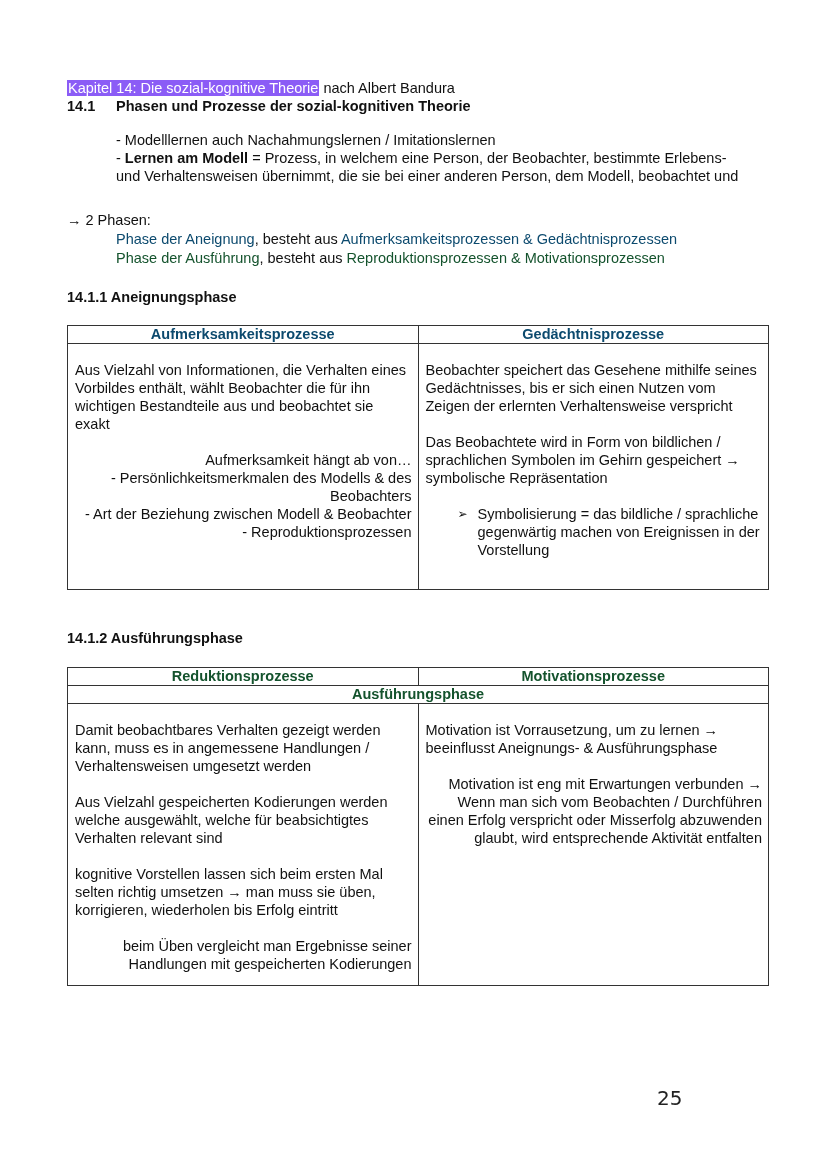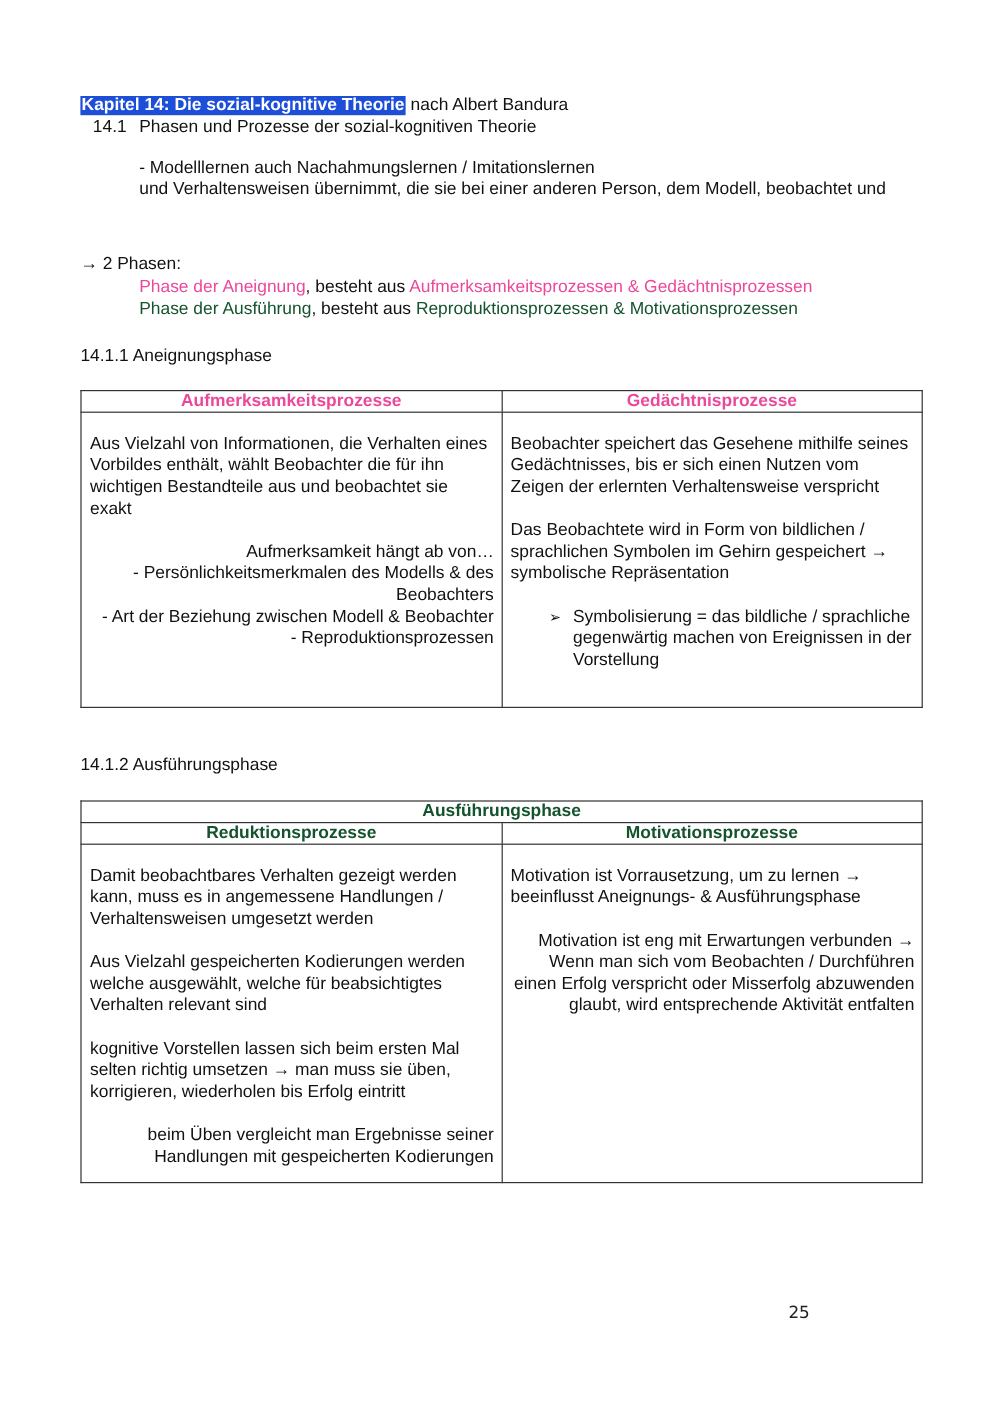--- a/index.html
+++ b/index.html
@@ -1,47 +1,48 @@
 <!DOCTYPE html>
 <html><head>
 <meta charset="utf-8">
 <style>
   html, body { margin: 0; padding: 0; background: #ffffff; }
   body { width: 828px; height: 1171px; position: relative; overflow: hidden;
     font-family: "Liberation Sans", sans-serif; color: #111; font-size: 14.5px; }
   .abs { position: absolute; }
   .line { position: absolute; white-space: nowrap; line-height: 18px; }
-  .hl { background: #1d4ed8; color: #fff; font-weight: bold; padding: 0 1px; }
-  .b { font-weight: normal; text-align: center; }
-  .pink { color: #ec4899; }
+  .hl { background: #8b5cf6; color: #fff; font-weight: normal; padding: 0 1px; }
+  .b { font-weight: bold; }
+  .pink { color: #0c4a6e; }
   .red { color: #14532d; }
   table.t { position: absolute; left: 67px; width: 702px; border-collapse: collapse; }
   table.t td, table.t th { border: 1.5px solid #333; padding: 0; }
   .th-main { text-align: center; font-weight: bold; font-size: 14.5px; height: 17px; line-height: 17px; }
   .th-sub { text-align: center; font-weight: bold; font-size: 14.5px; height: 17px; line-height: 17px; width: 50%; }
   .cell { vertical-align: top; padding: 17px 6px 10px 7px !important; font-size: 14.5px; line-height: 18px; }
   .cell p { margin: 0 0 18px 0; }
   .cell p:last-child { margin-bottom: 0; text-align: right; }
   .bullet { display: flex; padding-left: 32px; }
   .bullet .mark { width: 20px; flex: none; font-size: 12px; }
-  .pagenum { position: absolute; left: 657px; top: 1086px; font-size: 14px; font-family: "DejaVu Sans", sans-serif; color: #222; }
+  .pagenum { position: absolute; left: 657px; top: 1086px; font-size: 20px; font-family: "DejaVu Sans", sans-serif; color: #222; }
 </style>
 </head>
 <body>
 
 <div class="line" style="left:67px; top:79px;">
   <span class="hl">Kapitel 14: Die sozial-kognitive Theorie</span><span> nach Albert Bandura</span>
 </div>
 
 <div class="line b" style="left:67px; top:97px;">
   <span style="display:inline-block; width:49px;">14.1</span><span>Phasen und Prozesse der sozial-kognitiven Theorie</span>
 </div>
 
 <div class="abs" style="left:116px; top:131px;">
   <div class="line" style="position:relative;">- Modelllernen auch Nachahmungslernen / Imitationslernen</div>
+  <div class="line" style="position:relative;"><span>- </span><span class="b">Lernen am Modell</span><span> = Prozess, in welchem eine Person, der Beobachter, bestimmte Erlebens-</span></div>
   <div class="line" style="position:relative;">und Verhaltensweisen übernimmt, die sie bei einer anderen Person, dem Modell, beobachtet und</div>
 </div>
 
 <div class="line" style="left:67px; top:211px;">→ 2 Phasen:</div>
 
 <div class="line" style="left:116px; top:230px;">
   <span class="pink">Phase der Aneignung</span><span>, besteht aus </span><span class="pink">Aufmerksamkeitsprozessen &amp; Gedächtnisprozessen</span>
 </div>
 <div class="line" style="left:116px; top:249px;">
   <span class="red">Phase der Ausführung</span><span>, besteht aus </span><span class="red">Reproduktionsprozessen &amp; Motivationsprozessen</span>
@@ -75,25 +76,25 @@
     </td>
   </tr>
 </tbody>
   </table>
 
 <div class="line b" style="left:67px; top:629px;">14.1.2 Ausführungsphase</div>
 
 <table class="t" style="top:667px;">
   <tbody>
       <tr>
-    <th colspan="2" class="th-main red">Ausführungsphase</th>
+    <th class="th-sub red">Reduktionsprozesse</th>
+    <th class="th-sub red">Motivationsprozesse</th>
   </tr>
   <tr>
-    <th class="th-sub red">Reduktionsprozesse</th>
-    <th class="th-sub red">Motivationsprozesse</th>
+    <th colspan="2" class="th-main red">Ausführungsphase</th>
   </tr>
   <tr style="height:282px;">
     <td class="cell">
       <p>Damit beobachtbares Verhalten gezeigt werden kann, muss es in angemessene Handlungen / Verhaltensweisen umgesetzt werden</p>
       <p>Aus Vielzahl gespeicherten Kodierungen werden welche ausgewählt, welche für beabsichtigtes Verhalten relevant sind</p>
       <p>kognitive Vorstellen lassen sich beim ersten Mal selten richtig umsetzen → man muss sie üben, korrigieren, wiederholen bis Erfolg eintritt</p>
       <p>beim Üben vergleicht man Ergebnisse seiner Handlungen mit gespeicherten Kodierungen</p>
     </td>
     <td class="cell">
       <p>Motivation ist Vorrausetzung, um zu lernen → beeinflusst Aneignungs- &amp; Ausführungsphase</p>

